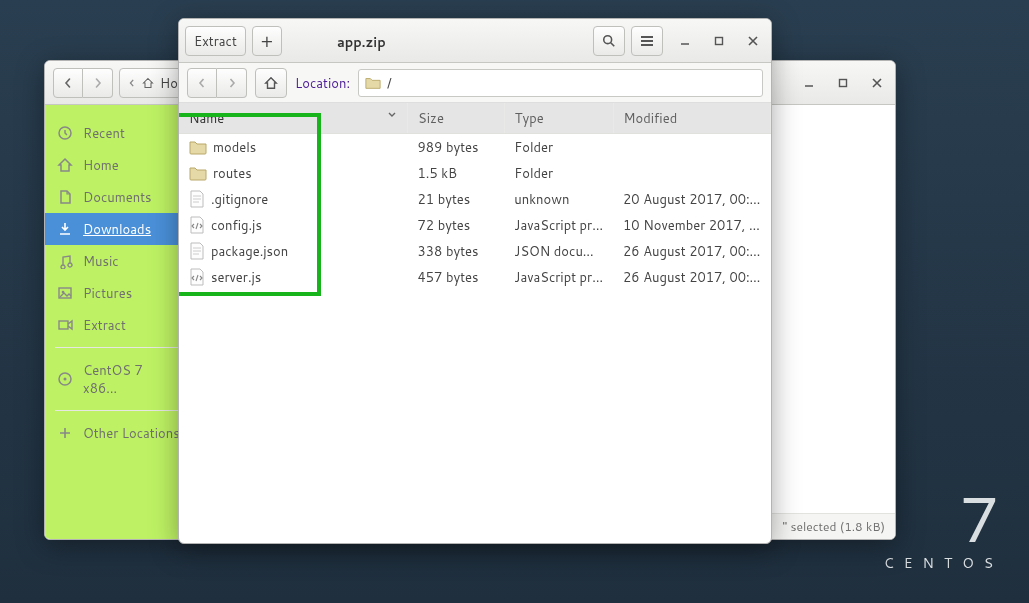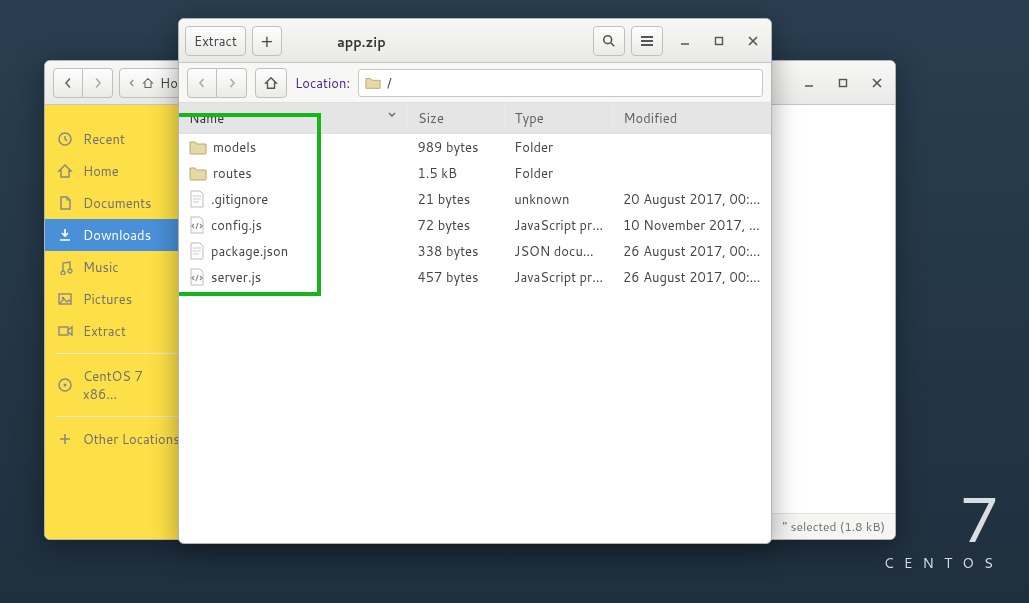--- a/index.html
+++ b/index.html
@@ -17,23 +17,23 @@
 .winbtn { width: 24px; height: 24px; border-radius: 3px; display: inline-flex; align-items: center; justify-content: center; color: #555; cursor: pointer; margin-left: 4px; }
 .title-text { font-weight: 600; color: #333; font-size: 13px; }
 
 
 .nautilus { left: 44px; top: 60px; width: 852px; height: 480px; }
 .nautilus .titlebar { padding-left: 8px; }
 .nautilus .navseg { display: flex; }
 .nautilus .navseg .tbbtn:first-child { border-top-right-radius: 0; border-bottom-right-radius: 0; }
 .nautilus .navseg .tbbtn:last-child { border-top-left-radius: 0; border-bottom-left-radius: 0; border-left: 0; }
 .nautilus .body { flex: 1; display: flex; min-height: 0; }
-.sidebar { width: 148px; border-right: 1px solid #e6e6e3; background: #fde047; padding: 18px 0; overflow: hidden; }
+.sidebar { width: 148px; border-right: 1px solid #e6e6e3; background: #bef264; padding: 12px 0; overflow: hidden; }
 .side-item { display: flex; align-items: center; gap: 10px; padding: 7px 12px; font-size: 13px; color: #707070; cursor: pointer; }
-.side-item.active { background: #4a90d9; color: #fff; }
+.side-item.active { background: #4a90d9; color: #fff; text-decoration: underline; }
 .side-item .icon { width: 16px; height: 16px; display: inline-flex; align-items: center; justify-content: center; }
 .side-sep { height: 1px; background: #e6e6e3; margin: 6px 10px; }
 .nautilus .main { flex: 1; background: #fff; position: relative; }
 .statusbar { position: absolute; bottom: 0; right: 0; height: 26px; width: 100%; background: #f5f5f3; border-top: 1px solid #e2e2df; display: flex; align-items: center; justify-content: flex-end; padding: 0 10px; font-size: 12px; color: #707070; }
 
 
 .archive { left: 178px; top: 18px; width: 594px; height: 526px; }
 .archive .locbar { height: 40px; background: #f7f7f5; border-bottom: 1px solid #dedede; display: flex; align-items: center; padding: 0 8px; gap: 8px; }
 .archive .locinput { flex: 1; height: 28px; border: 1px solid #c8c8c5; border-radius: 3px; display: flex; align-items: center; gap: 6px; padding: 0 6px; background: #fff; font-size: 13px; color: #444; }
 .archive .locinput svg { flex-shrink: 0; }

